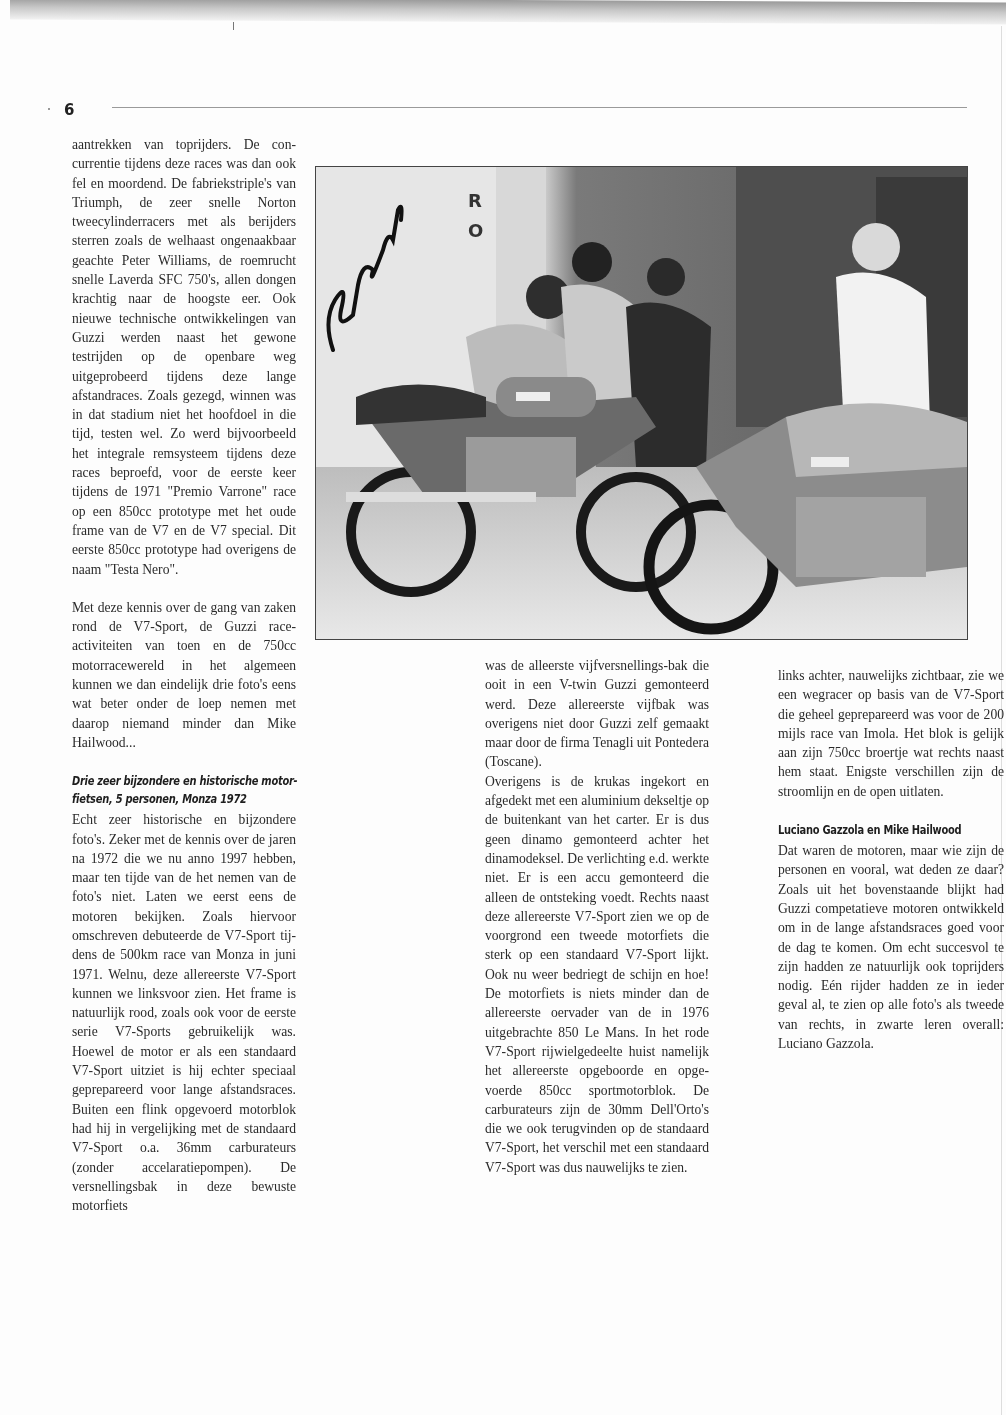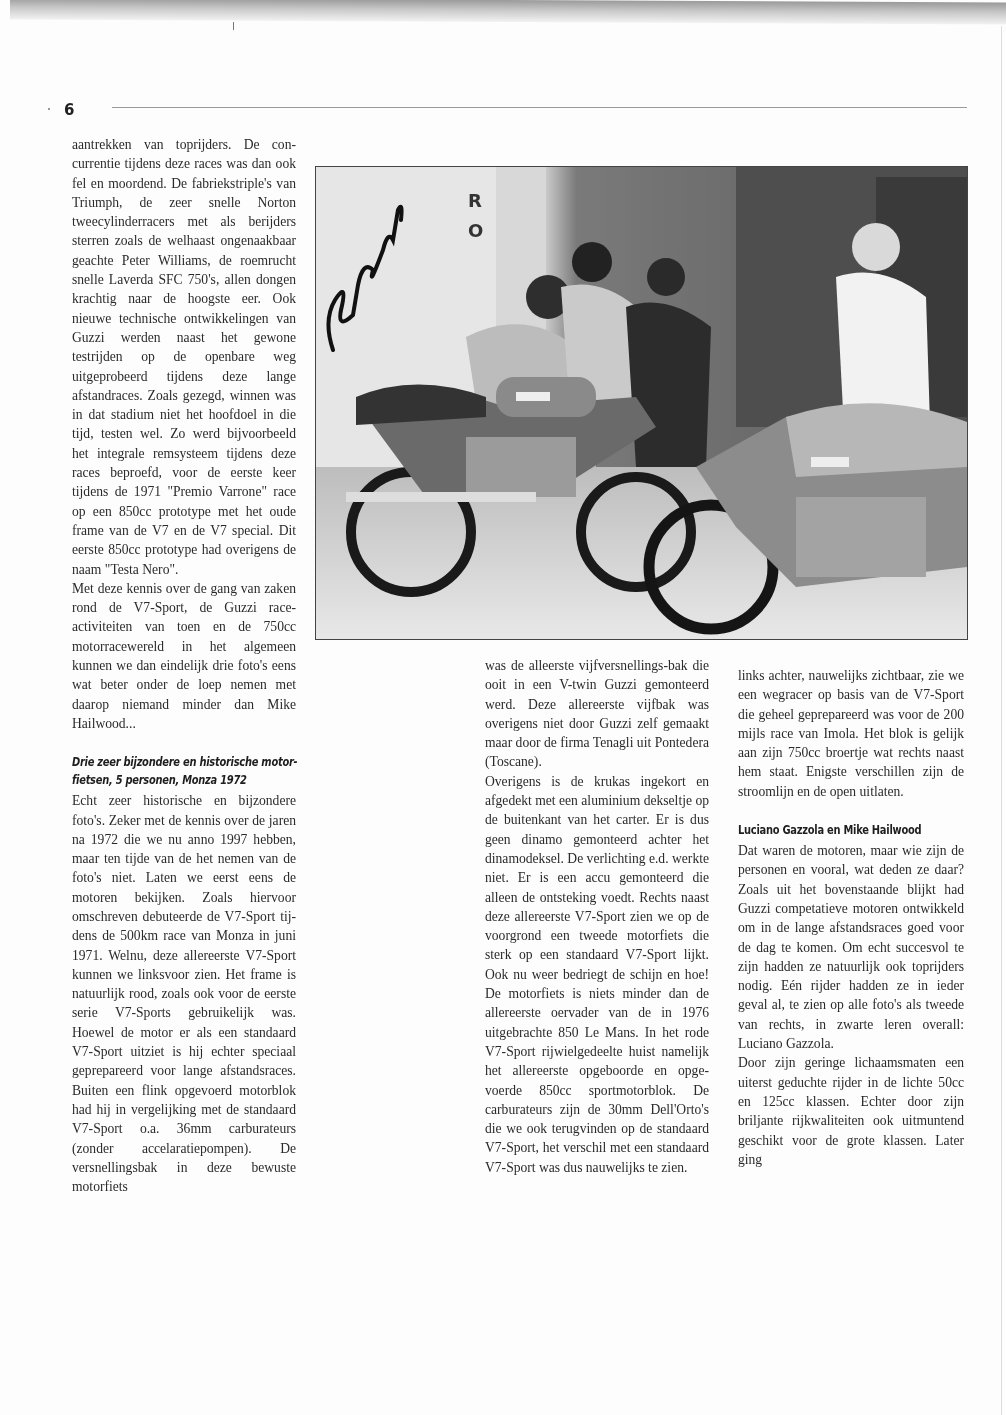--- a/index.html
+++ b/index.html
@@ -24,23 +24,23 @@
   .header-rule {
     position: absolute; left: 112px; top: 107px; width: 855px; height: 1px; background: #9a9a9a;
   }
   .column {
     position: absolute; width: 224px;
     font-size: 13.6px; line-height: 19.3px;
     text-align: justify; hyphens: manual;
   }
   .col-1 { left: 72px; top: 135px; }
   .col-2 { left: 485px; top: 656px; width: 224px; }
-  .col-3 { left: 738px; top: 666px; width: 226px; }
+  .col-3 { left: 778px; top: 666px; width: 226px; }
   .column p { margin: 0; }
-  .column p.gap { }
+  .column p.gap { margin-top: 19px; }
   .subhead {
     font-family: "DejaVu Sans", sans-serif; font-weight: bold; font-style: italic;
     font-size: 11.5px; line-height: 18px; color: #1e1e1e;
     margin: 20px 0 2px 0; text-align: left; letter-spacing: -0.3px;
     transform: scaleX(0.86); transform-origin: left;
     width: 270px;
   }
   .col-3 .subhead { font-style: normal; margin-top: 20px; }
   .photo {
     position: absolute; left: 315px; top: 166px; width: 651px; height: 472px;
@@ -135,14 +135,13 @@
 
 <div class="column col-2">
   <p>was de alleerste vijfversnellings-bak die ooit in een V-twin Guzzi ge­monteerd werd. Deze allereerste vijfbak was overigens niet door Guzzi zelf gemaakt maar door de firma Tenagli uit Pontedera (Toscane).</p>
   <p>Overigens is de krukas ingekort en afgedekt met een aluminium dek­seltje op de buitenkant van het car­ter. Er is dus geen dinamo gemon­teerd achter het dinamodeksel. De verlichting e.d. werkte niet. Er is een accu gemonteerd die alleen de ontsteking voedt. Rechts naast de­ze allereerste V7-Sport zien we op de voorgrond een tweede motor­fiets die sterk op een standaard V7-Sport lijkt. Ook nu weer bedriegt de schijn en hoe! De motorfiets is niets minder dan de allereerste oer­vader van de in 1976 uitgebrachte 850 Le Mans. In het rode V7-Sport rijwielgedeelte huist namelijk het allereerste opgeboorde en opge­voerde 850cc sportmotorblok. De carburateurs zijn de 30mm Dell'Orto's die we ook terugvinden op de standaard V7-Sport, het ver­schil met een standaard V7-Sport was dus nauwelijks te zien.</p>
 </div>
 
 <div class="column col-3">
   <p>links achter, nauwelijks zichtbaar, zie we een wegracer op basis van de V7-Sport die geheel geprepareerd was voor de 200 mijls race van Imola. Het blok is gelijk aan zijn 750cc broertje wat rechts naast hem staat. Enigste verschillen zijn de stroomlijn en de open uitlaten.</p>
   <div class="subhead">Luciano Gazzola en Mike Hailwood</div>
   <p>Dat waren de motoren, maar wie zijn de personen en vooral, wat de­den ze daar? Zoals uit het boven­staande blijkt had Guzzi competa­tieve motoren ontwikkeld om in de lange afstandsraces goed voor de dag te komen. Om echt succesvol te zijn hadden ze natuurlijk ook toprijders nodig. Eén rijder hadden ze in ieder geval al, te zien op alle foto's als tweede van rechts, in zwarte leren overall: Luciano Gazzola.</p>
-  <p>Door zijn geringe lichaamsmaten een uiterst geduchte rijder in de lichte 50cc en 125cc klassen. Echter door zijn briljante rijkwali­teiten ook uitmuntend geschikt voor de grote klassen. Later ging</p>
 </div>
 
 </body></html>

